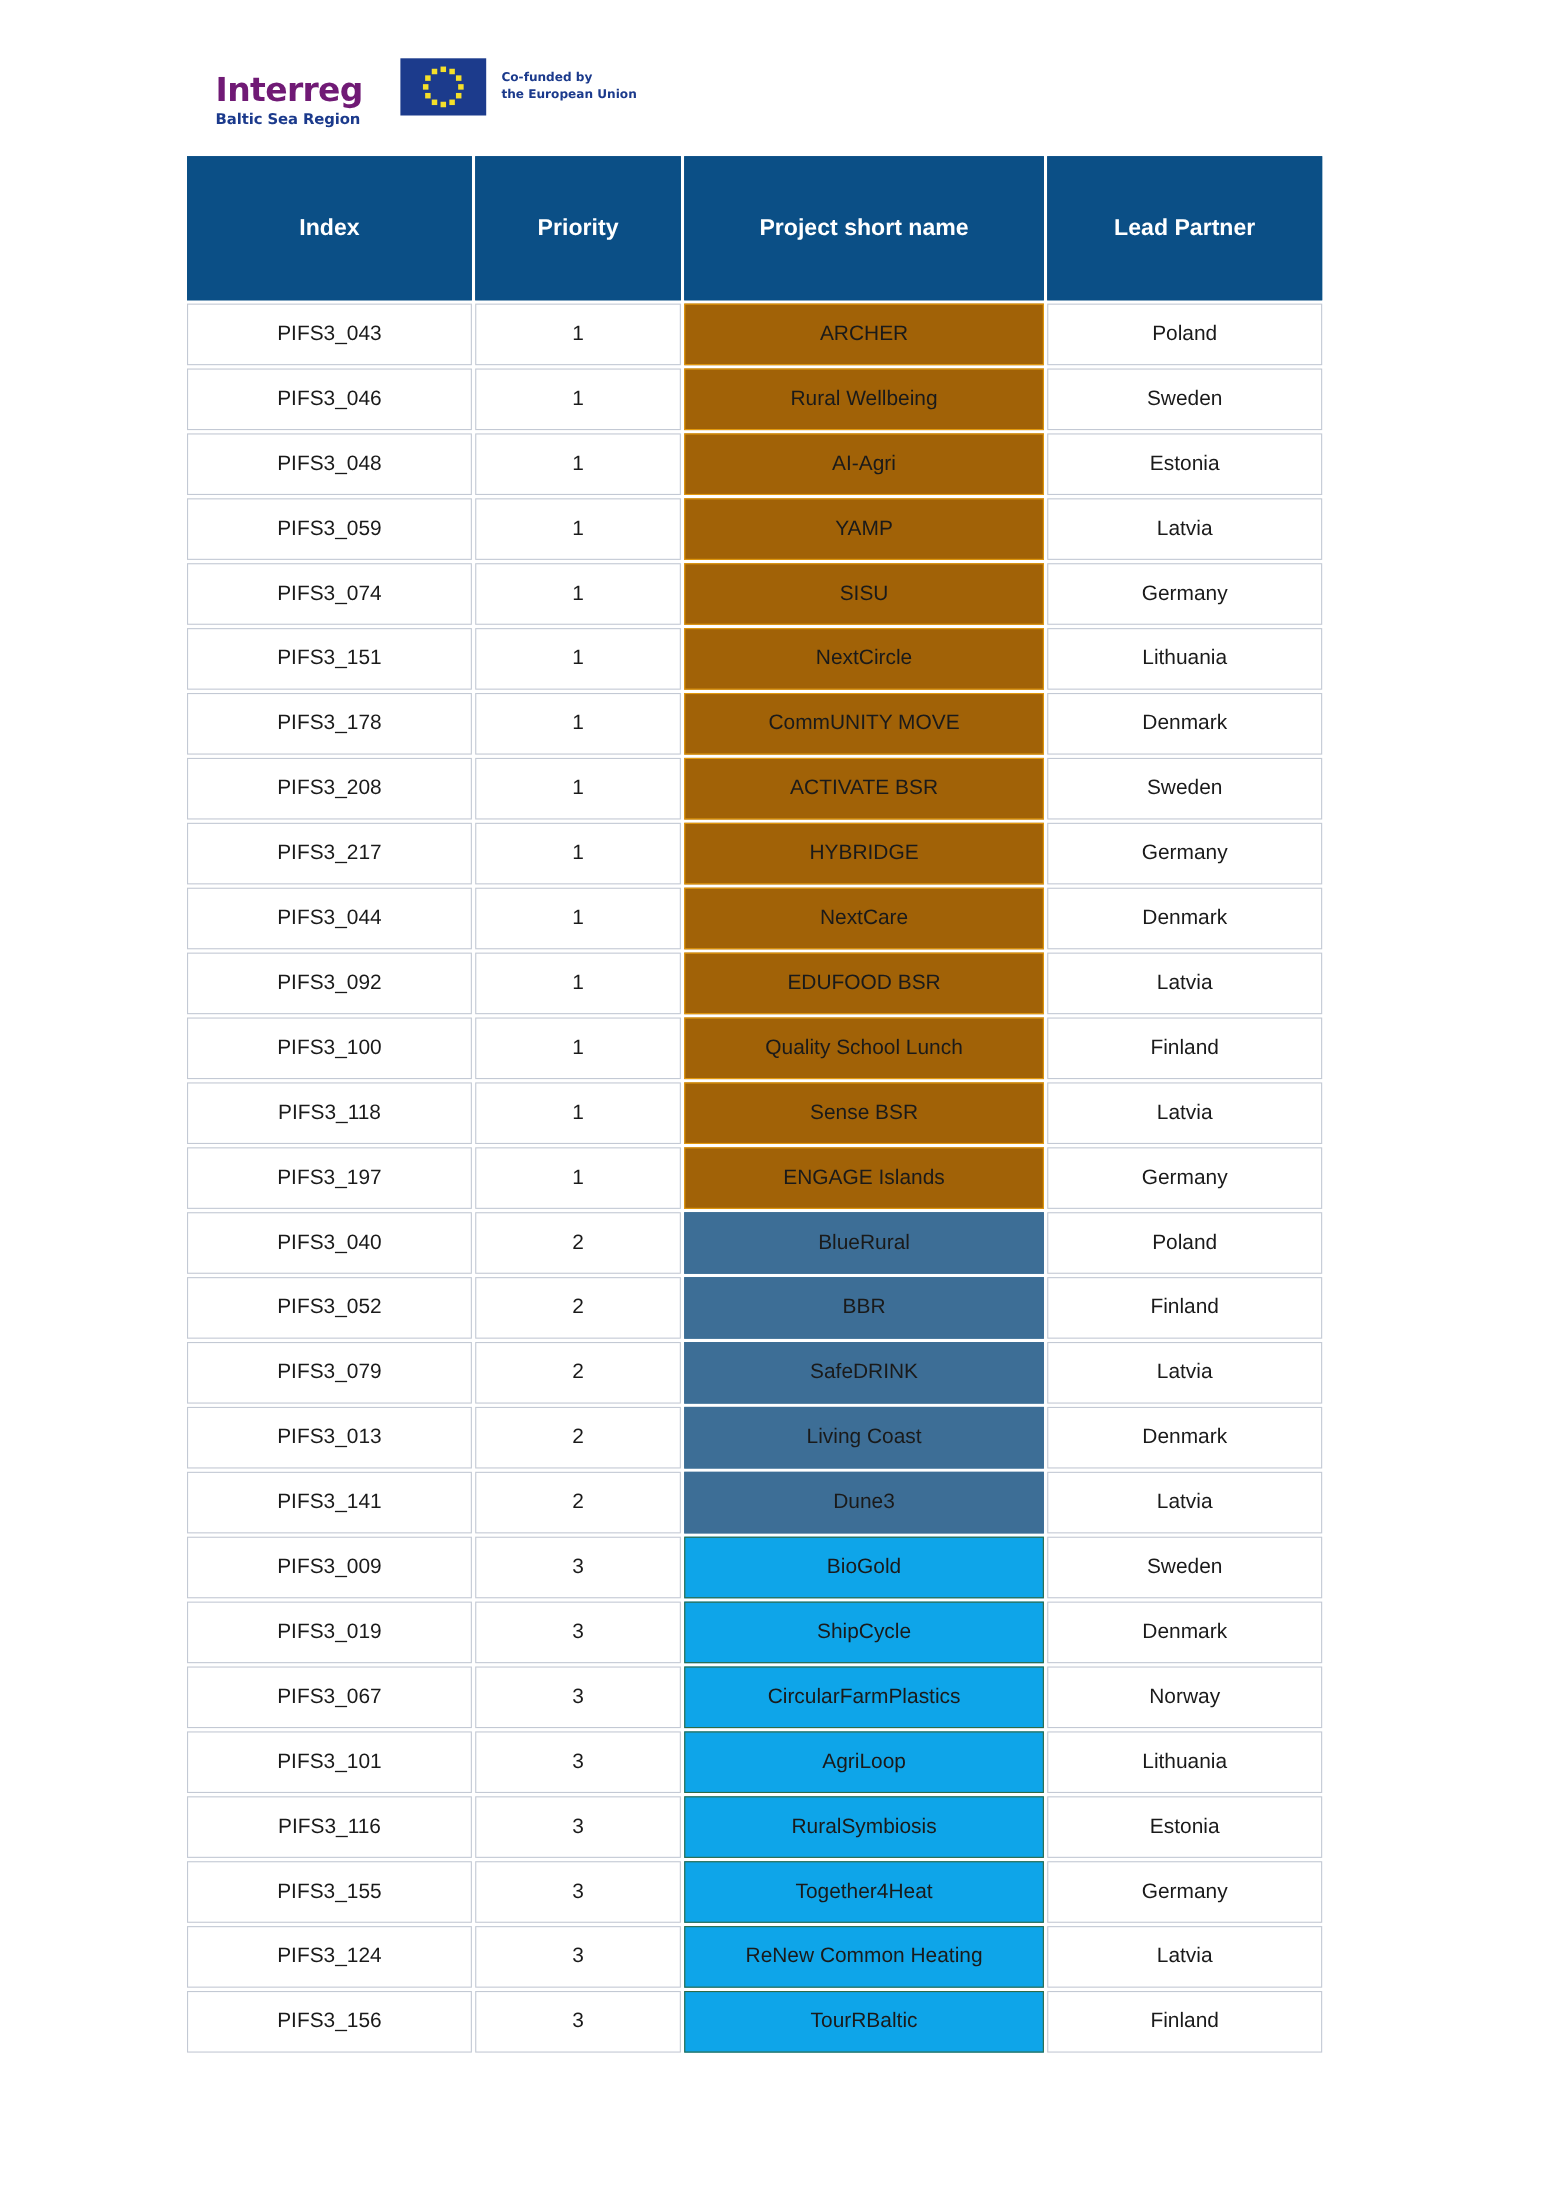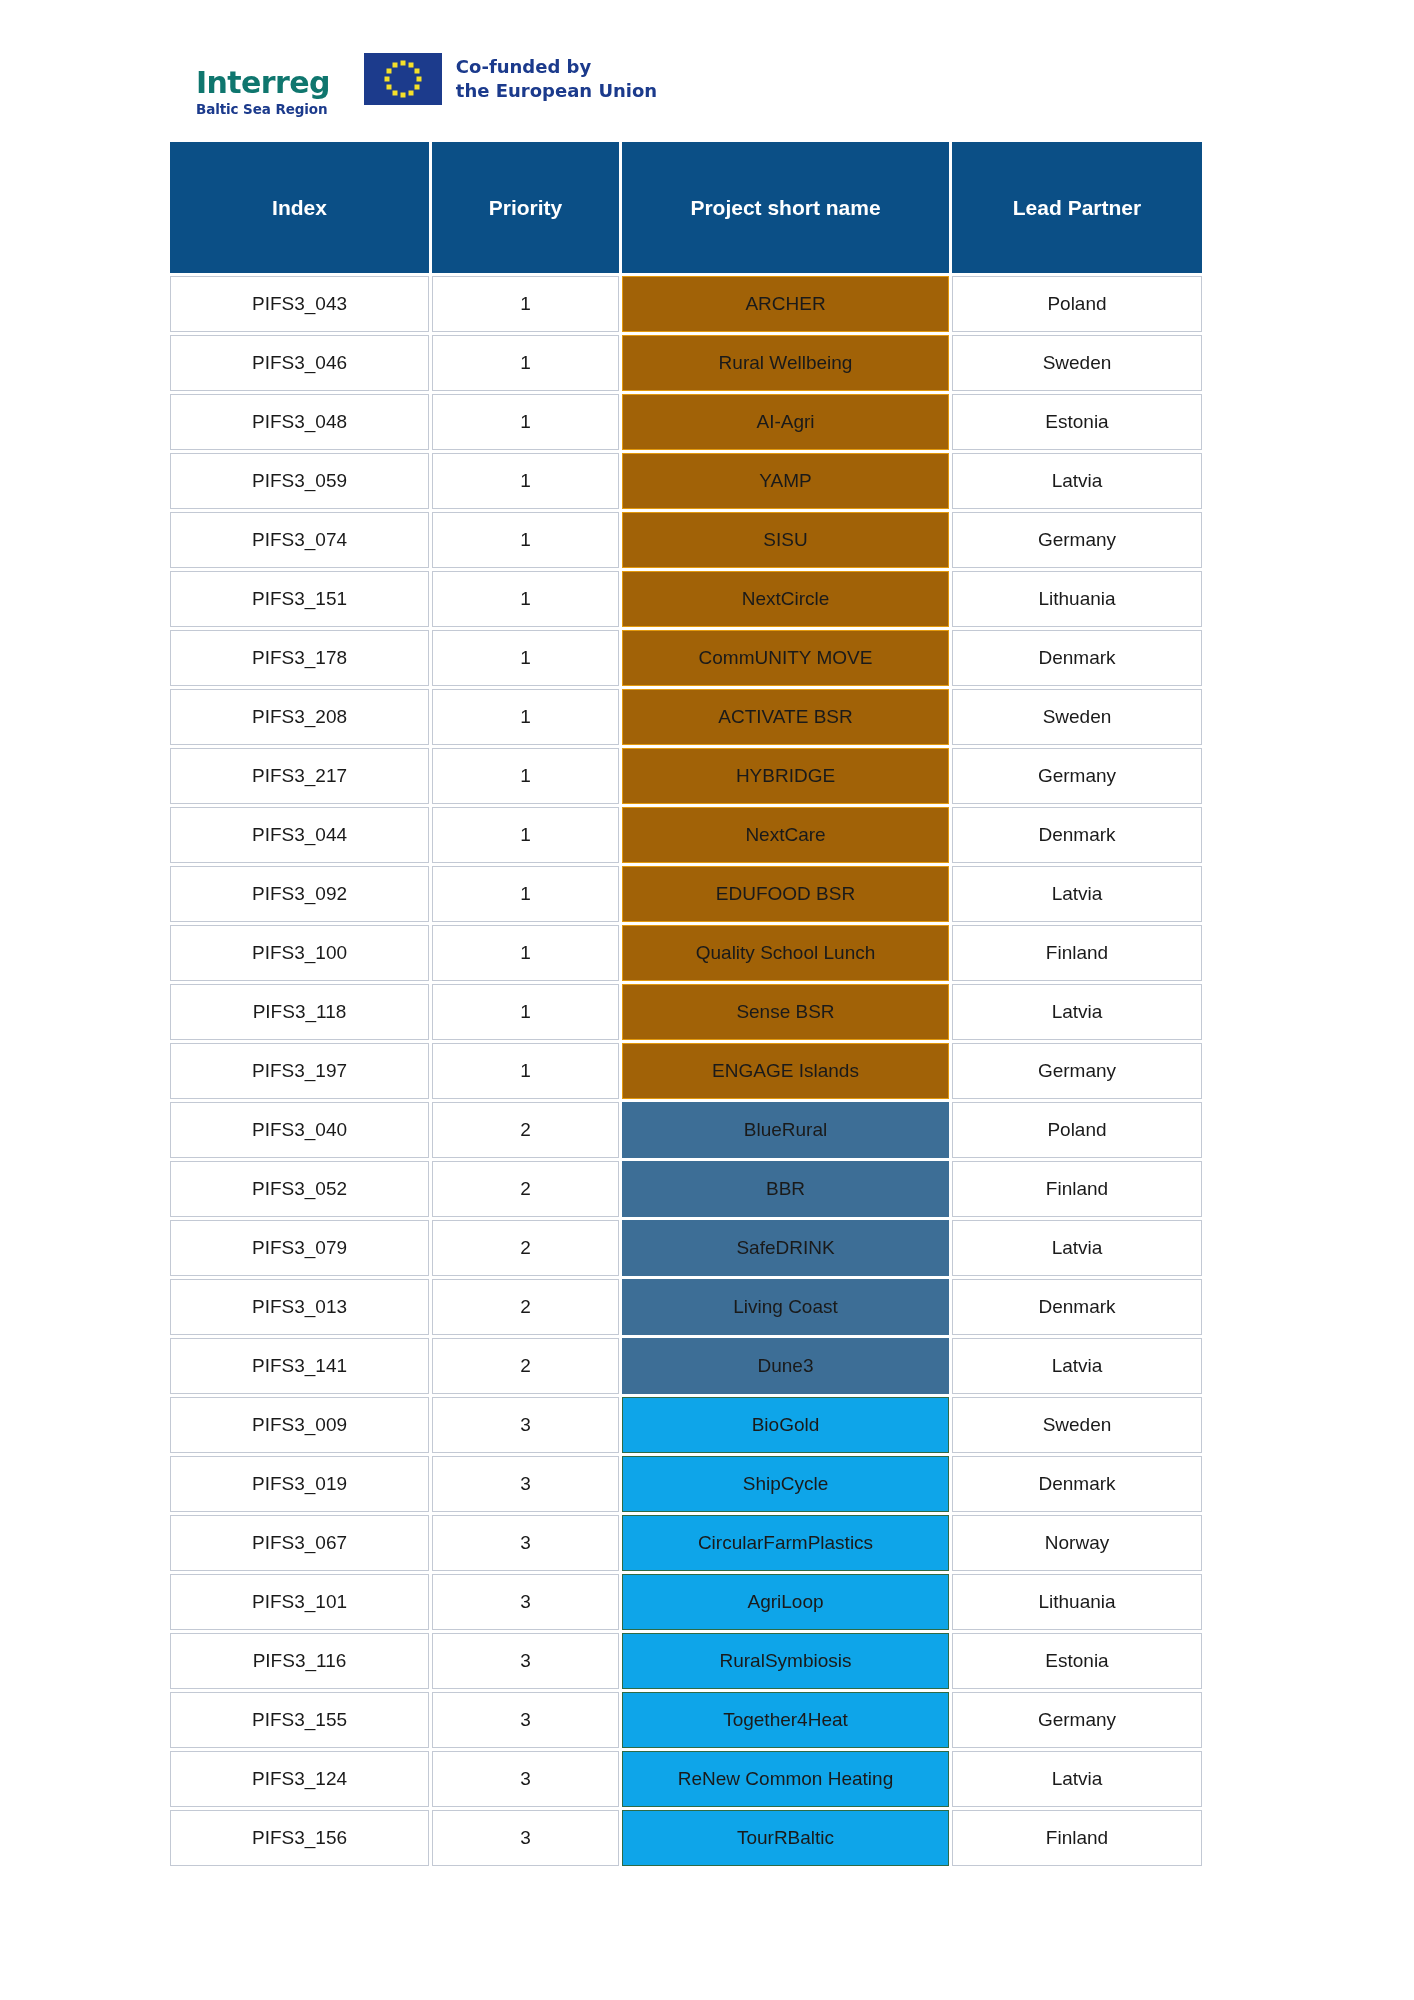--- a/index.html
+++ b/index.html
@@ -11,38 +11,38 @@
   }
   .page{position:relative;width:1414px;height:2000px;overflow:hidden;}
 
   
   .logo-band{
     position:absolute;left:196px;top:48px;
     display:flex;align-items:center;gap:34px;height:62px;
   }
   .interreg{display:flex;flex-direction:column;justify-content:center;line-height:1;}
   .interreg-word{
-    font-size:30px;font-weight:bold;color:#0f766e;letter-spacing:-0.6px;
+    font-size:30px;font-weight:bold;color:#701a75;letter-spacing:-0.6px;
     font-family:"DejaVu Sans", sans-serif;
     margin-top:26px;
   }
   .interreg-sub{
     font-size:13.5px;font-weight:bold;color:#1b3a8c;margin-top:5px;letter-spacing:-0.1px;
     font-family:"DejaVu Sans", sans-serif;
   }
   .eu-block{display:flex;align-items:center;gap:14px;}
   .eu-flag{
     position:relative;width:78px;height:52px;background:#1c3b8c;flex:none;
   }
   .eu-star{
     position:absolute;width:5px;height:5px;background:#f5e02a;
     transform:translate(-50%,-50%);
   }
   .eu-text{
-    font-size:18px;font-weight:bold;color:#1b3a8c;line-height:1.33;
+    font-size:11px;font-weight:bold;color:#1b3a8c;line-height:1.33;
     font-family:"DejaVu Sans", sans-serif;
   }
 
   
   .tbl-wrap{position:absolute;left:167px;top:139px;}
   table.grid{border-collapse:separate;border-spacing:3px 3px;table-layout:fixed;}
   table.grid th,table.grid td{
     padding:0;margin:0;vertical-align:middle;text-align:center;
     border:1px solid #c3c9d4;
     font-size:19px;color:#1a1a1a;font-weight:normal;

